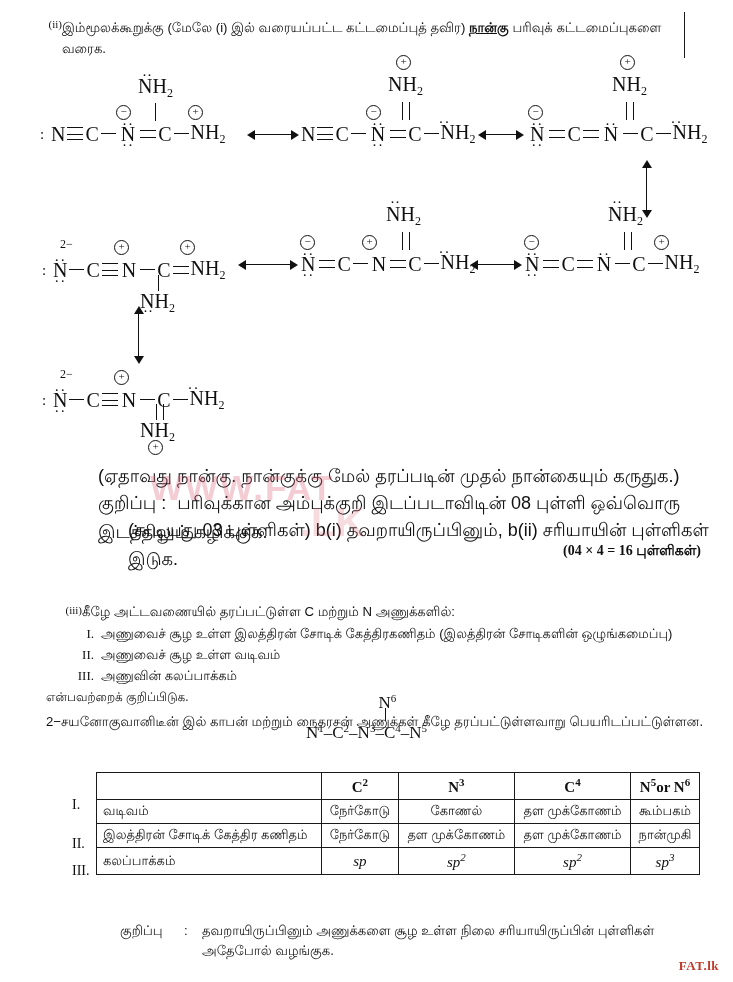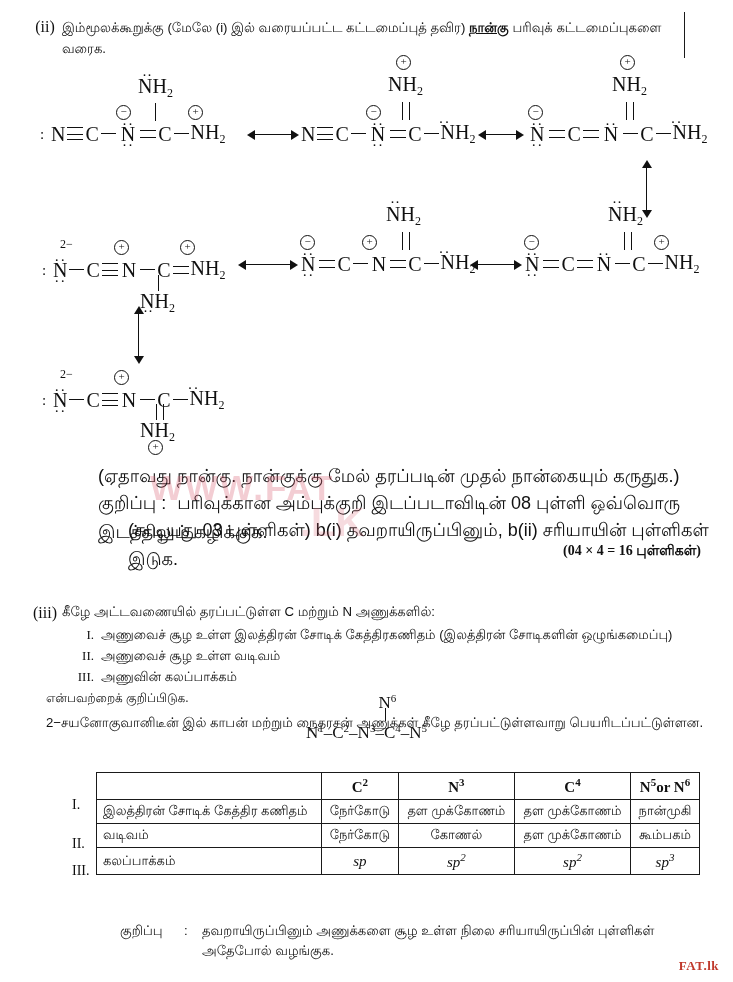--- a/index.html
+++ b/index.html
@@ -10,21 +10,21 @@
     color:#101010;
     position:relative;
     overflow:hidden;
     -webkit-font-smoothing:antialiased;
   }
   .page{position:relative;width:733px;height:982px;}
 
   
   .ta{font-family:"Liberation Sans","DejaVu Sans",sans-serif;}
   .q-row{display:flex;align-items:flex-start;}
-  .q-label{width:34px;flex:none;text-align:center;font-size:16px;}
+  .q-label{width:34px;flex:none;text-align:right;font-size:11px;}
   .q-body{flex:1;}
 
   #intro{position:absolute;left:28px;top:18px;width:672px;}
   #intro .line1{font-size:13.2px;line-height:1.55;text-align:justify;}
   #intro .line2{font-size:13.2px;line-height:1.55;margin-top:1px;}
   .b{font-weight:bold;text-decoration:underline;}
 
   
   .margin-rule{position:absolute;left:684px;top:12px;width:1px;height:46px;background:#1a1a1a;}
 
@@ -64,21 +64,21 @@
       border-left:5px solid transparent;border-right:5px solid transparent;}
   .vdbl-arrow .ht{top:0;border-bottom:8px solid #111;}
   .vdbl-arrow .hb{bottom:0;border-top:8px solid #111;}
 
   
   .note{position:absolute;font-size:18px;line-height:1.6;}
   .marks{position:absolute;font-size:14px;font-weight:bold;}
 
   
   #sec3{position:absolute;left:28px;top:604px;width:690px;}
-  #sec3 .head{display:flex;font-size:13.2px;}
+  #sec3 .head{display:flex;font-size:13.2px;margin-left:20px;}
   #sec3 .romans{margin:2px 0 0 40px;}
   #sec3 .romans .r{display:flex;font-size:13px;line-height:1.62;}
   #sec3 .romans .rn{width:26px;flex:none;text-align:right;padding-right:7px;}
   #sec3 .tail{margin:4px 0 0 18px;font-size:12px;}
   #sec3 .named{margin:9px 0 0 18px;font-size:13.2px;}
 
   .skeleton{position:absolute;left:0;right:0;top:722px;text-align:center;font-size:17px;}
   .skeleton .n6{position:absolute;left:50%;margin-left:12px;top:-30px;font-size:17px;}
   .skeleton .n6bond{position:absolute;left:50%;margin-left:18px;top:-14px;width:0;height:13px;border-left:1.4px solid #111;}
 
@@ -350,32 +350,32 @@
       <tr>
         <th></th>
         <th>C<span class="sup">2</span></th>
         <th>N<span class="sup">3</span></th>
         <th>C<span class="sup">4</span></th>
         <th>N<span class="sup">5</span>or N<span class="sup">6</span></th>
       </tr>
     </thead>
     <tbody>
       <tr>
+        <td class="first">வடிவம்</td>
+        <td class="c">நேர்கோடு</td>
+        <td class="c">கோணல்</td>
+        <td class="c">தள  முக்கோணம்</td>
+        <td class="c">கூம்பகம்</td>
+      </tr>
+      <tr>
         <td class="first">இலத்திரன் சோடிக் கேத்திர கணிதம்</td>
         <td class="c">நேர்கோடு</td>
         <td class="c">தள  முக்கோணம்</td>
         <td class="c">தள  முக்கோணம்</td>
         <td class="c">நான்முகி</td>
-      </tr>
-      <tr>
-        <td class="first">வடிவம்</td>
-        <td class="c">நேர்கோடு</td>
-        <td class="c">கோணல்</td>
-        <td class="c">தள  முக்கோணம்</td>
-        <td class="c">கூம்பகம்</td>
       </tr>
       <tr>
         <td class="first">கலப்பாக்கம்</td>
         <td class="hyb">sp</td>
         <td class="hyb">sp<span class="sup">2</span></td>
         <td class="hyb">sp<span class="sup">2</span></td>
         <td class="hyb">sp<span class="sup">3</span></td>
       </tr>
     </tbody>
   </table>

